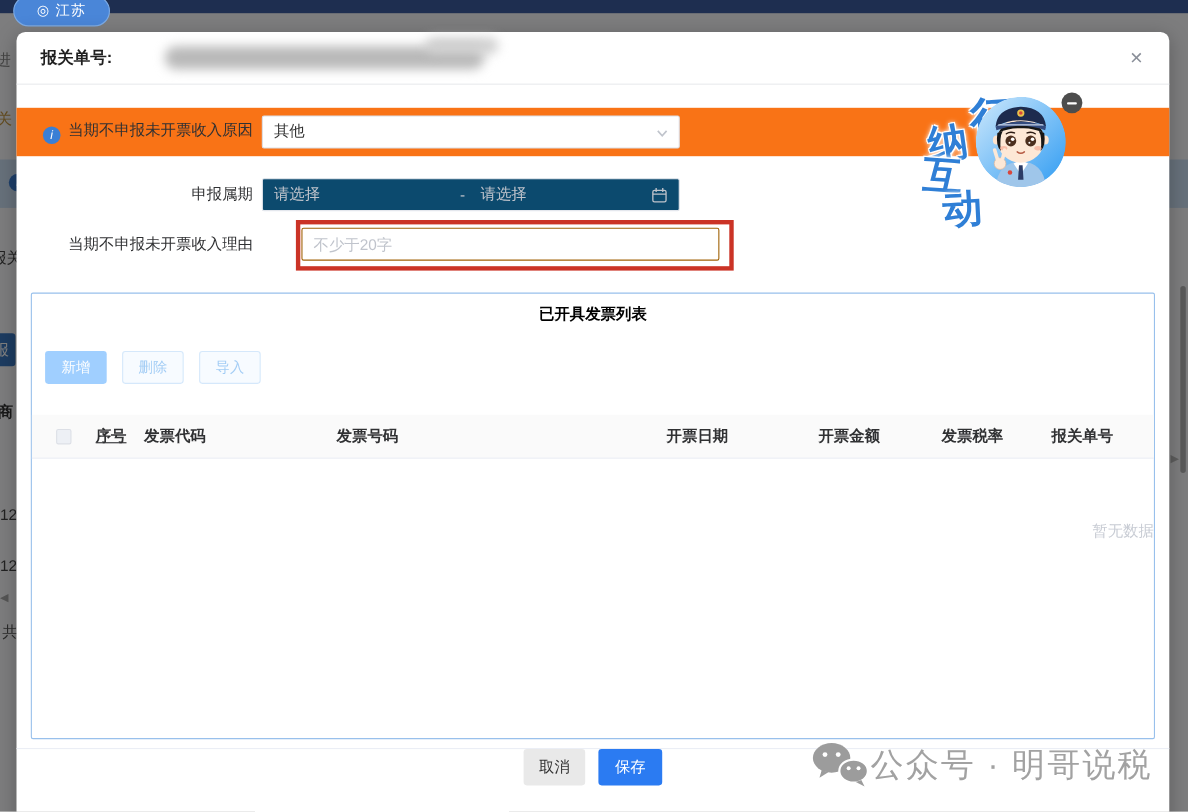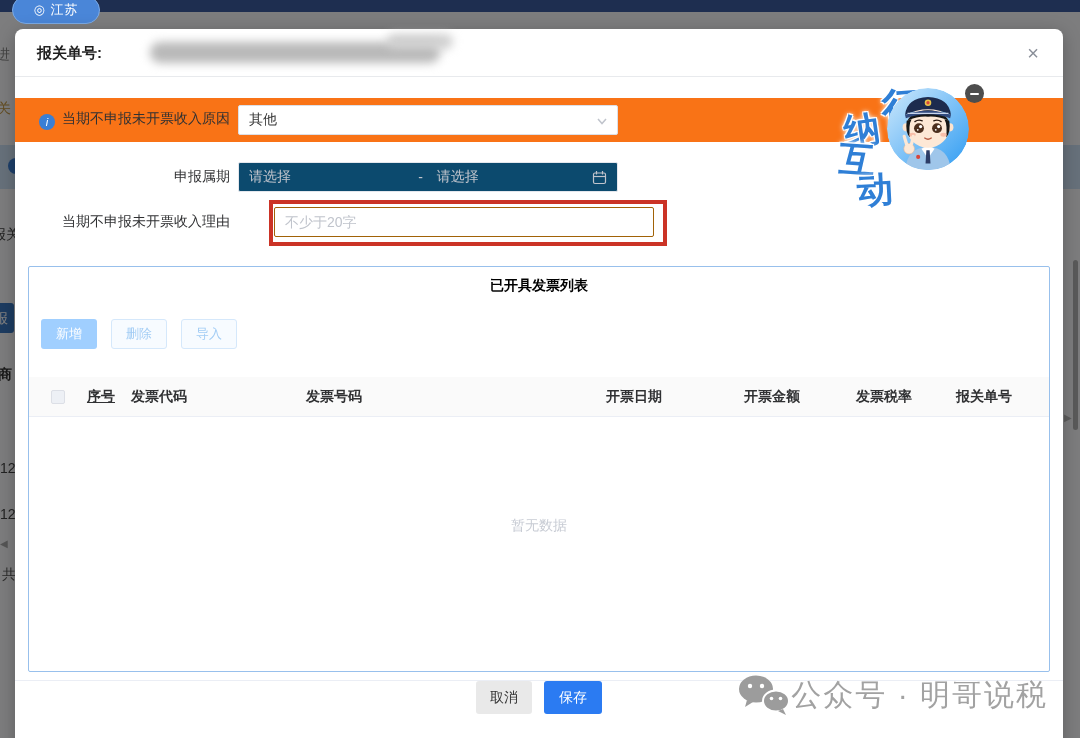--- a/index.html
+++ b/index.html
@@ -53,21 +53,21 @@
   .panel { margin:29px 13px 0; height:406px; border:1px solid #98c0ec; border-radius:2px; background:#fff; position:relative; }
   .panel-title { text-align:center; margin-top:10px; font-weight:600; color:#000000; }
   .btn-row { margin:24px 0 0 12px; display:flex; }
   .btn-add { width:56px; height:30px; background:#a0cfff; color:#fff; border:none; border-radius:3px; font-size:13px; font-family:inherit; }
   .btn-light { width:56px; height:30px; background:#f7fbff; color:#a3cdf5; border:1px solid #d5e8fb; border-radius:3px; font-size:13px; margin-left:14px; font-family:inherit; }
   .thead { margin-top:28px; height:40px; background:#fafafa; border-bottom:1px solid #ebeef5; display:flex; align-items:center; font-weight:bold; color:#303133; }
   .th { padding-left:8px; flex:0 0 auto; }
   .th-check { width:50px; padding-left:22px; }
   .checkbox { width:14px; height:14px; background:#edf0f5; border:1px solid #dcdfe6; border-radius:2px; }
   .c1{width:44px;text-decoration:underline;} .c2{width:175px;} .c3{width:300px;} .c4{width:138px;} .c5{width:112px;} .c6{width:100px;} .c7{flex:1;}
-  .empty { margin-top:100px; text-align:center; color:#c8ccd4; }
+  .empty { margin-top:57px; text-align:right; color:#c8ccd4; }
 
   .m-footer { position:absolute; left:0; right:0; bottom:0; height:73px; border-top:1px solid #ebeef5; display:flex; justify-content:center; align-items:flex-start; gap:12px; }
   .btn-cancel { width:56px; height:33px; background:#e9e9e9; color:#333; border:none; border-radius:3px; font-size:14px; font-family:inherit; }
   .btn-save { width:58px; height:33px; background:#2b7bf2; color:#fff; border:none; border-radius:3px; font-size:14px; font-family:inherit; }
 
   
   .mascot { position:absolute; left:828px; top:58px; width:162px; height:152px; z-index:6; }
   .mchar { position:absolute; color:#2f7fd6; font-weight:bold; text-shadow:0 0 2px #fff,0 0 4px #fff,0 0 6px #fff,1px 1px 0 #fff,-1px -1px 0 #fff,1px -1px 0 #fff,-1px 1px 0 #fff; }
   .mchar0 { left:54px; top:22px; font-size:42px; transform:rotate(-4deg); }
   .mchar1 { left:16px; top:48px; font-size:36px; transform:rotate(-8deg); }

